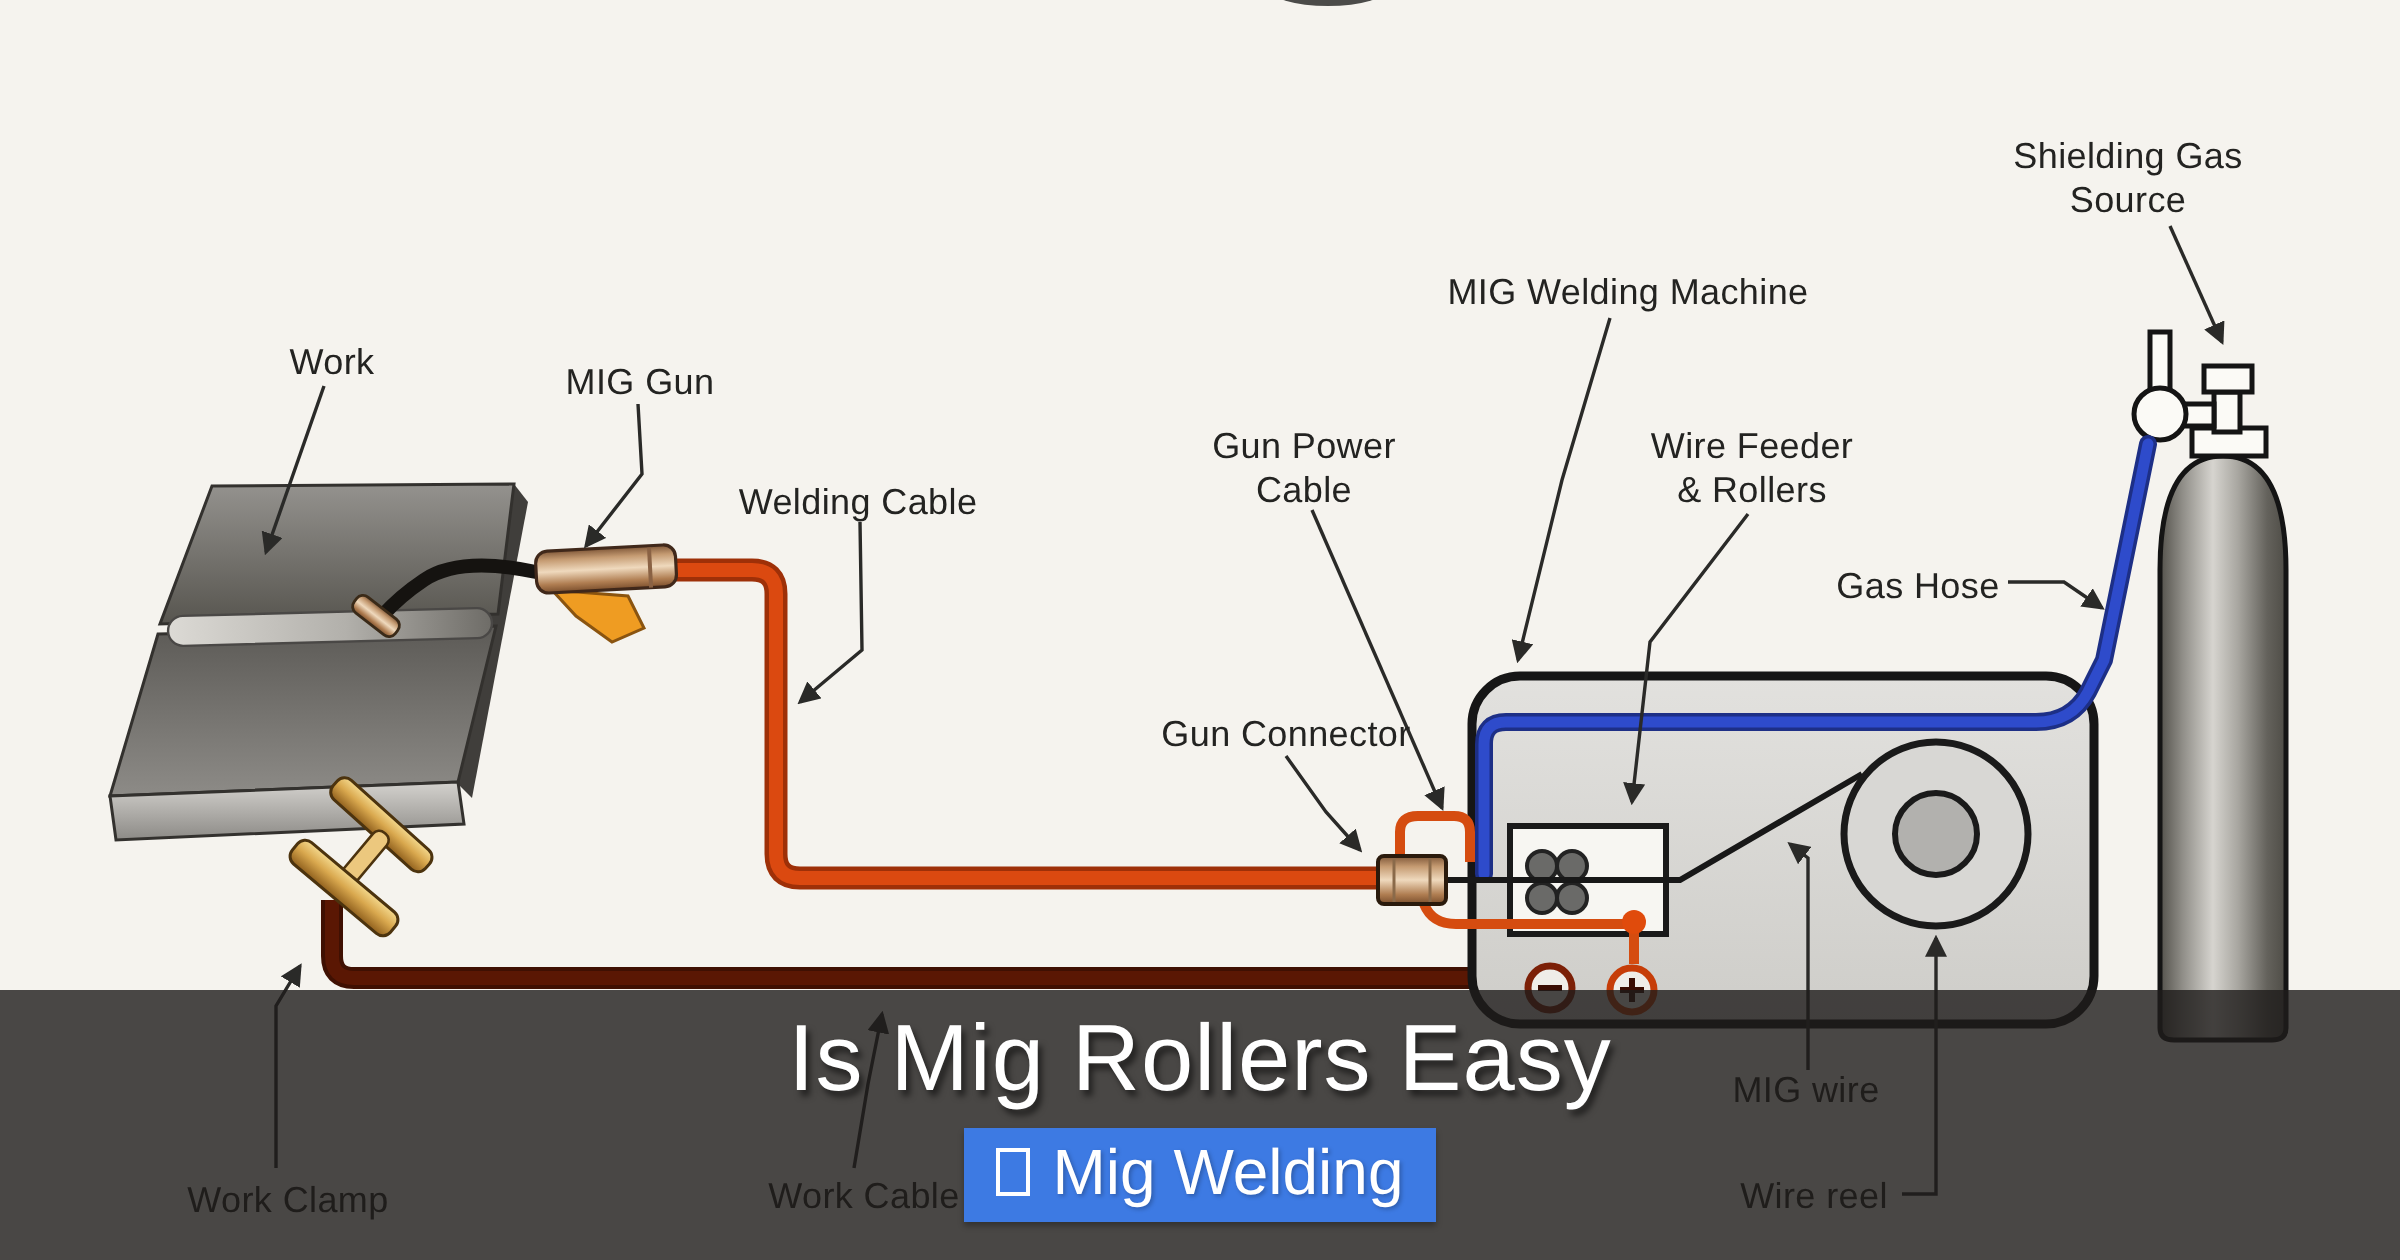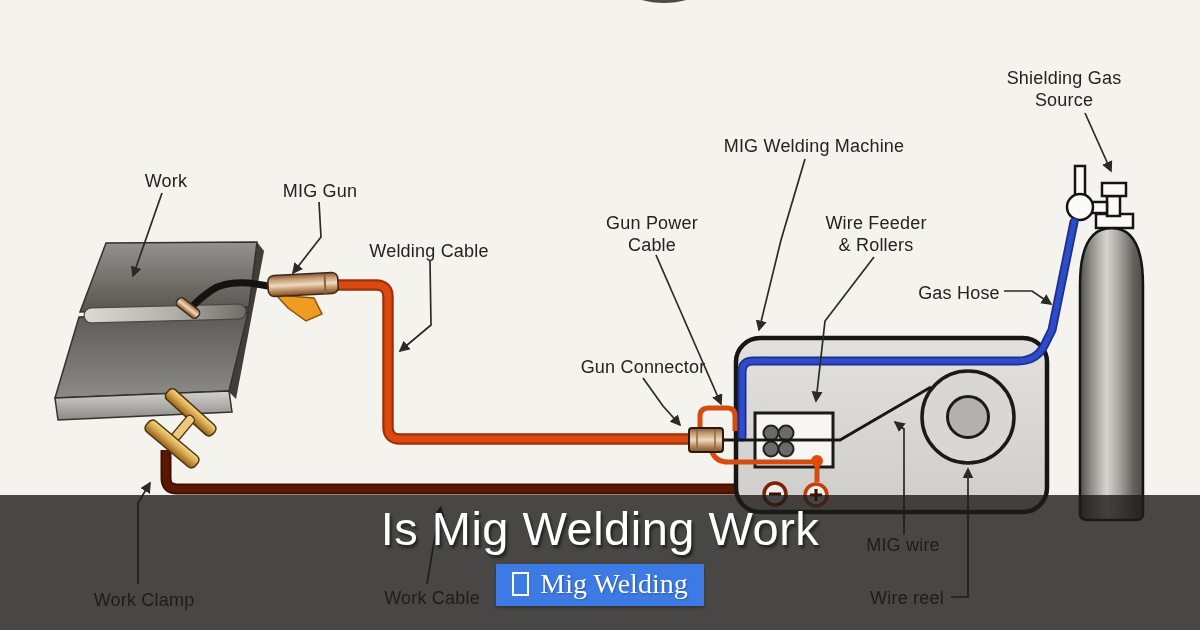--- a/index.html
+++ b/index.html
@@ -22,24 +22,23 @@
   #caption{
     position:absolute; left:0; top:503px; width:1200px;
     display:flex; flex-direction:column; align-items:center; gap:9px;
   }
   #main-title{
     color:var(--title,#fff); font-size:47px; line-height:1.1; font-weight:400;
     text-shadow:2px 3px 3px rgba(0,0,0,.55); letter-spacing:.5px; white-space:nowrap;
   }
   #topic-badge{
     display:flex; align-items:center; background:var(--badge,#3d7ae3);
-    color:#fff; font-size:28px; padding:4px 16px 6px 16px; cursor:pointer;
+    color:#fff; font-size:32px; padding:4px 16px 6px 16px; cursor:pointer;
     box-shadow:0 2px 3px rgba(0,0,0,.3); text-shadow:1px 1px 2px rgba(0,0,0,.25);
     white-space:nowrap;
-    font-family:Liberation Serif, serif;
   }
   #badge-glyph{
     display:inline-block; width:13px; height:20px;
     border:2.5px solid #fff; margin-right:11px;
   }
 </style>
 </head>
 <body>
 
 <div id="stage" style="--bg: #f5f3ee; --overlay: rgba(30,28,26,0.80); --title: #ffffff; --badge: #3d7ae3; --label: #232321; --leader: #2a2a28; --welding-cable-red: #db4910; --work-cable-maroon: #5a1703; --gas-hose-blue: #2e4bcb; --power-wire-orange: #d54c10; --machine-fill: #d9d8d5; --outline-black: #161616;">
@@ -216,20 +215,20 @@
         <text x="144" y="606" text-anchor="middle" class="diagram-label"><tspan x="144" dy="0">Work Clamp</tspan></text>
         <text x="432" y="604" text-anchor="middle" class="diagram-label"><tspan x="432" dy="0">Work Cable</tspan></text>
         <text x="903" y="551" text-anchor="middle" class="diagram-label"><tspan x="903" dy="0">MIG wire</tspan></text>
         <text x="907" y="604" text-anchor="middle" class="diagram-label"><tspan x="907" dy="0">Wire reel</tspan></text>
       </g>
   </svg>
 
   <div id="overlay-band"></div>
 
   <div id="caption">
-    <div id="main-title">Is Mig Welding Work</div>
+    <div id="main-title">Is Mig Rollers Easy</div>
     <div id="topic-badge">
       <span id="badge-glyph"></span>
       <span>Mig Welding</span>
     </div>
   </div>
 
 </div>
 
 </body></html>

